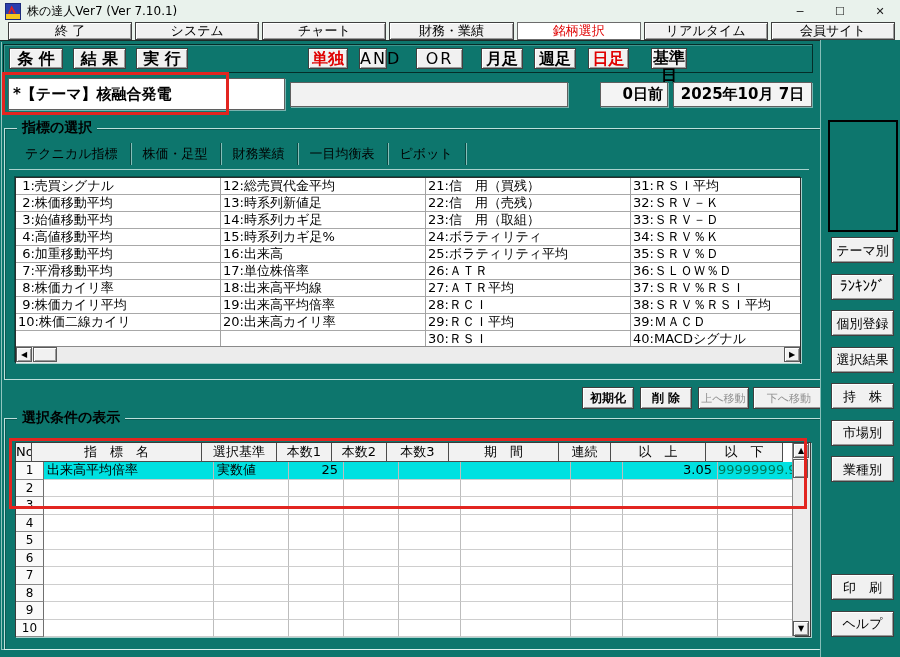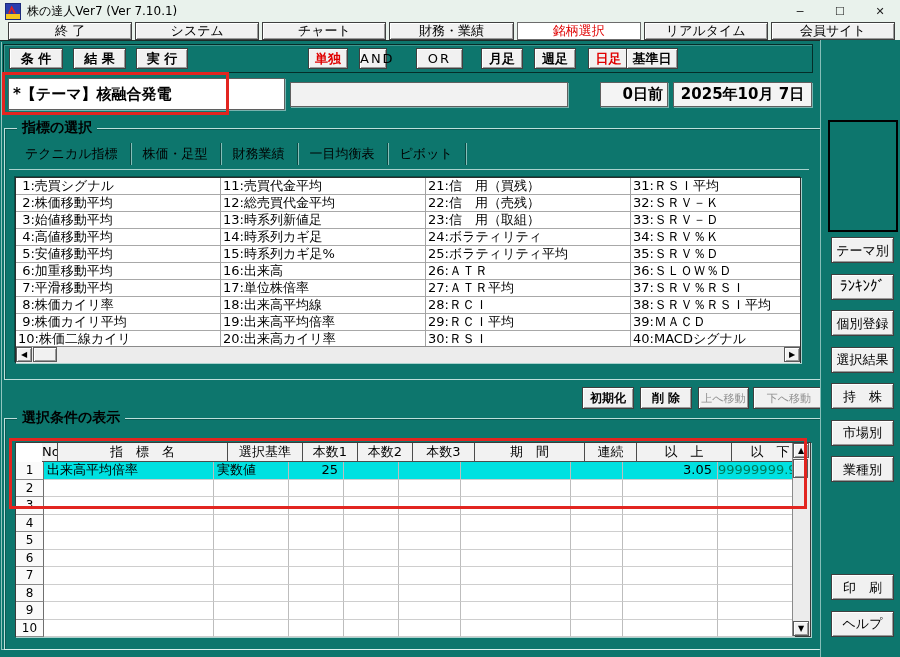--- a/index.html
+++ b/index.html
@@ -16,21 +16,21 @@
   .app-icon::after{content:"";position:absolute;left:2px;top:2px;width:8px;height:8px;background:#d22;clip-path:polygon(0 100%,45% 0,100% 100%,70% 100%,45% 45%,25% 100%);}
   .title-text{margin-left:6px;font-size:12px;}
   .win-controls{margin-left:auto;display:flex;height:100%;}
   .win-btn{width:40px;height:100%;display:flex;align-items:center;justify-content:center;font-size:11px;color:#222;}
   
   .menubar{position:absolute;left:0;top:22px;width:900px;height:19px;background:#e9f2ec;display:flex;padding:0 5px 0 8px;box-sizing:border-box;gap:3px;border-bottom:1px solid #1d2a27;}
   .menu-btn{flex:1;background:#f1f1f1;border:1px solid #3f3f3f;box-shadow:inset 1px 1px 0 #fff,inset -1px -1px 0 #9a9a9a;font-size:13px;line-height:16px;text-align:center;font-family:inherit;padding:0;cursor:default;}
   .menu-btn.active{background:#fff;color:#e00000;box-shadow:none;border:1px solid #6b6b6b;}
   
   .toolbar{position:absolute;left:3px;top:44px;width:808px;height:27px;border:1px solid #042e29;box-shadow:inset 1px 1px 0 rgba(255,255,255,.22);}
-  .tbtn{position:absolute;top:3px;height:21px;background:#f1f1f1;border:1px solid #3f3f3f;box-shadow:inset 1px 1px 0 #fff,inset -1px -1px 0 #9a9a9a;font-size:13px;font-weight:bold;font-family:inherit;padding:0;text-align:center;line-height:18px;}
+  .tbtn{position:absolute;top:3px;height:21px;background:#f1f1f1;border:1px solid #3f3f3f;box-shadow:inset 1px 1px 0 #fff,inset -1px -1px 0 #9a9a9a;font-size:16px;font-weight:bold;font-family:inherit;padding:0;text-align:center;line-height:18px;}
   .tbtn.red{color:#e00000;}
   .tbtn.ls{letter-spacing:2px;font-weight:normal;}
   
   .field{position:absolute;box-sizing:border-box;border:1px solid #5f5f5f;box-shadow:1px 1px 0 rgba(255,255,255,.45);}
   .theme-field{left:8px;top:78px;width:277px;height:32px;background:#fff;font-size:15px;font-weight:bold;line-height:30px;padding-left:4px;}
   .second-field{left:290px;top:82px;width:278px;height:25px;background:#f2f2f2;}
   .days-field{left:600px;top:82px;width:68px;height:25px;background:#f4f4f4;font-size:15px;font-weight:bold;line-height:23px;text-align:right;padding-right:4px;}
   .date-field{left:673px;top:82px;width:139px;height:25px;background:#f4f4f4;font-size:15px;font-weight:bold;line-height:23px;text-align:center;}
   
   .groupbox{position:absolute;border:1px solid rgba(235,250,246,.8);box-shadow:inset 1px 1px 0 rgba(4,60,54,.45);padding-left:25px;}
@@ -105,21 +105,21 @@
 <div class="toolbar">
   <button class="tbtn" style="left:5px;width:54px;">条 件</button>
   <button class="tbtn" style="left:69px;width:53px;">結 果</button>
   <button class="tbtn" style="left:132px;width:52px;">実 行</button>
   <button class="tbtn red" style="left:304px;width:40px;">単独</button>
   <button class="tbtn ls" style="left:355px;width:28px;">AND</button>
   <button class="tbtn ls" style="left:412px;width:47px;">OR</button>
   <button class="tbtn" style="left:477px;width:42px;">月足</button>
   <button class="tbtn" style="left:530px;width:42px;">週足</button>
   <button class="tbtn red" style="left:584px;width:41px;">日足</button>
-  <button class="tbtn" style="left:622px;width:52px;">基準日</button>
+  <button class="tbtn" style="left:647px;width:36px;">基準日</button>
 </div>
 
 <div class="field theme-field">*【テーマ】核融合発電</div>
 <div class="field second-field"></div>
 <div class="field days-field">0日前</div>
 <div class="field date-field">2025年10月 7日</div>
 
 <div class="groupbox group1">
   <div class="group-label">指標の選択</div>
   <div class="tabs">
@@ -129,29 +129,27 @@
       <div class="tab">一目均衡表</div>
       <div class="tab">ピボット</div>
     </div>
   <div class="tab-underline"></div>
   <div class="listbox">
       <div class="ind-col" style="width: 205px;">
         <div class="ind-cell"> 1:売買シグナル</div>
         <div class="ind-cell"> 2:株価移動平均</div>
         <div class="ind-cell"> 3:始値移動平均</div>
         <div class="ind-cell"> 4:高値移動平均</div>
-        <div class="ind-cell"> 5:安値移動平均</div>
         <div class="ind-cell"> 6:加重移動平均</div>
         <div class="ind-cell"> 7:平滑移動平均</div>
         <div class="ind-cell"> 8:株価カイリ率</div>
         <div class="ind-cell"> 9:株価カイリ平均</div>
         <div class="ind-cell">10:株価二線カイリ</div>
       </div>
       <div class="ind-col" style="width: 205px;">
-        <div class="ind-cell">11:売買代金平均</div>
         <div class="ind-cell">12:総売買代金平均</div>
         <div class="ind-cell">13:時系列新値足</div>
         <div class="ind-cell">14:時系列カギ足</div>
         <div class="ind-cell">15:時系列カギ足%</div>
         <div class="ind-cell">16:出来高</div>
         <div class="ind-cell">17:単位株倍率</div>
         <div class="ind-cell">18:出来高平均線</div>
         <div class="ind-cell">19:出来高平均倍率</div>
         <div class="ind-cell">20:出来高カイリ率</div>
       </div>
@@ -189,21 +187,21 @@
 
 <button class="abtn" style="left:582px;width:52px;">初期化</button>
 <button class="abtn" style="left:640px;width:52px;">削 除</button>
 <button class="abtn disabled" style="left:698px;width:51px;">上へ移動</button>
 <button class="abtn disabled" style="left:753px;width:72px;">下へ移動</button>
 
 <div class="groupbox group2">
   <div class="group-label">選択条件の表示</div>
   <div class="cond-table">
     <div class="thead">
-        <div class="th" style="width: 16px; margin-left: 26px;">No</div>
+        <div class="th" style="width: 16px;">No</div>
         <div class="th" style="width: 170px;">指　標　名</div>
         <div class="th" style="width: 75px;">選択基準</div>
         <div class="th" style="width: 55px;">本数1</div>
         <div class="th" style="width: 55px;">本数2</div>
         <div class="th" style="width: 62px;">本数3</div>
         <div class="th" style="width: 110px;">期　間</div>
         <div class="th" style="width: 52px;">連続</div>
         <div class="th" style="width: 95px;">以　上</div>
         <div class="th" style="width: 77px;">以　下</div>
       </div>

